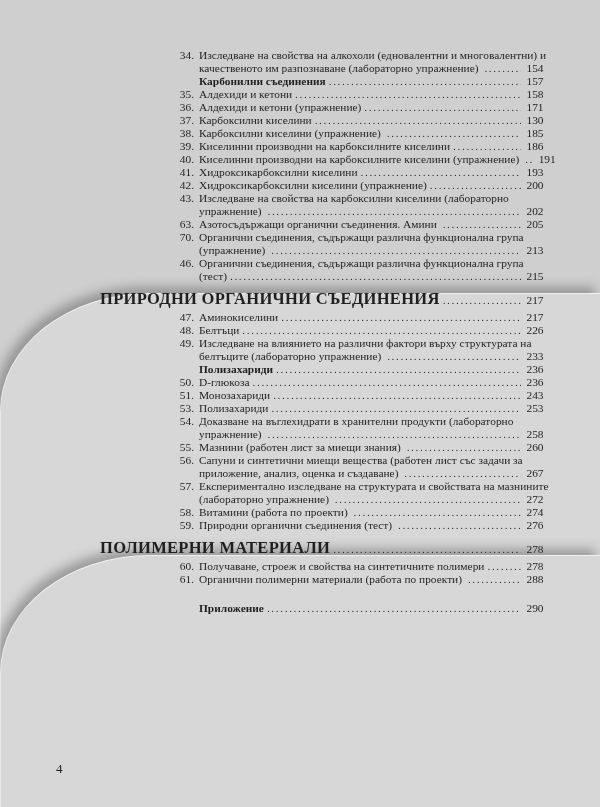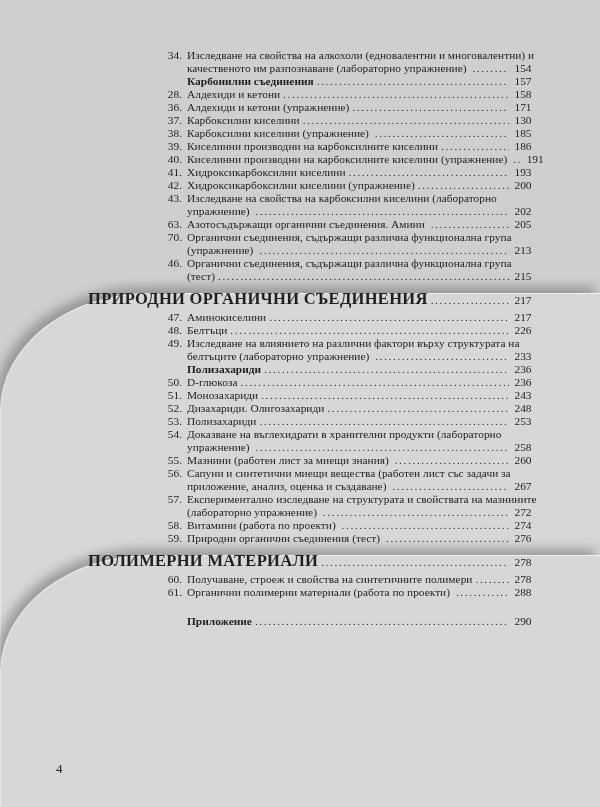--- a/index.html
+++ b/index.html
@@ -24,21 +24,21 @@
     box-shadow:-5px -6px 11px rgba(70,70,70,0.42);
     border-top:1px solid rgba(255,255,255,0.65);
     border-left:1px solid rgba(255,255,255,0.45);
     box-sizing:border-box;
   }
   #panel-natural{top:293px;height:514px;z-index:0;}
   #panel-polymer{top:555px;height:252px;z-index:1;}
 
   #toc{
     position:absolute;
-    left:88px;top:49px;
+    left:100px;top:49px;
     width:445px;
     z-index:2;
     font-size:11.4px;
     line-height:13px;
   }
   .line{display:flex;align-items:baseline;}
   .numcol{
     flex:none;width:99px;box-sizing:border-box;
     text-align:right;padding-right:5px;
     white-space:pre;
@@ -101,21 +101,21 @@
     <div>
       <div class="line">
         <span class="numcol"></span>
         <span class="txt bold">Карбонилни съединения</span>
         <span class="fill"></span>
         <span class="pg">157</span>
       </div>
     </div>
     <div>
       <div class="line">
-        <span class="numcol">28.</span>
+        <span class="numcol">35.</span>
         <span class="txt">Алдехиди и кетони</span>
         <span class="fill"></span>
         <span class="pg">158</span>
       </div>
     </div>
     <div>
       <div class="line">
         <span class="numcol">36.</span>
         <span class="txt">Алдехиди и кетони </span>
         <span class="txt it">(упражнение)</span>
@@ -277,28 +277,20 @@
     <div>
       <div class="line">
         <span class="numcol">51.</span>
         <span class="txt">Монозахариди</span>
         <span class="fill"></span>
         <span class="pg">243</span>
       </div>
     </div>
     <div>
       <div class="line">
-        <span class="numcol">52.</span>
-        <span class="txt">Дизахариди. Олигозахариди</span>
-        <span class="fill"></span>
-        <span class="pg">248</span>
-      </div>
-    </div>
-    <div>
-      <div class="line">
         <span class="numcol">53.</span>
         <span class="txt">Полизахариди</span>
         <span class="fill"></span>
         <span class="pg">253</span>
       </div>
     </div>
     <div>
       <div class="line">
         <span class="numcol">54.</span>
         <span class="txt">Доказване на въглехидрати в хранителни продукти </span>

